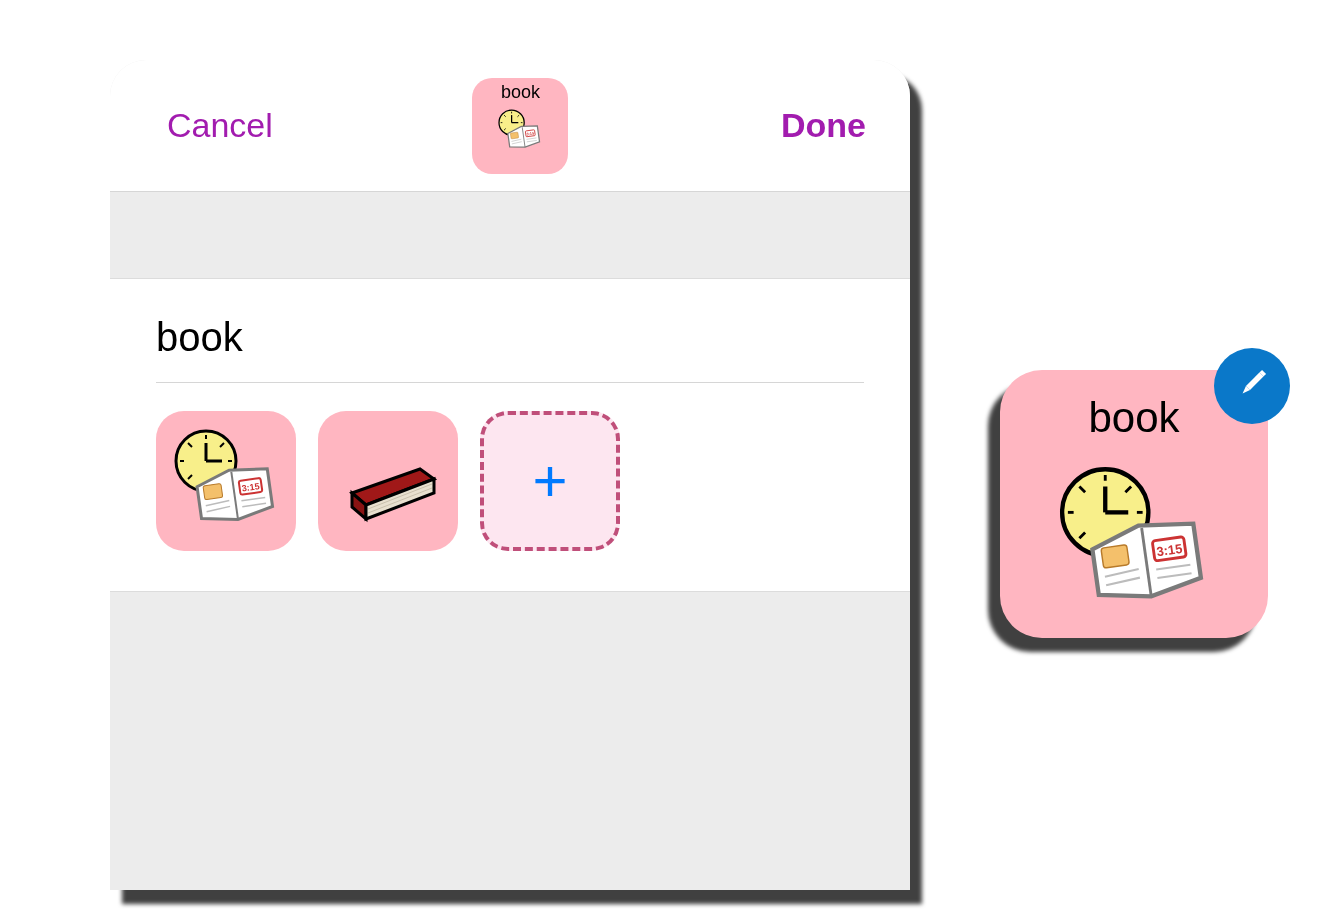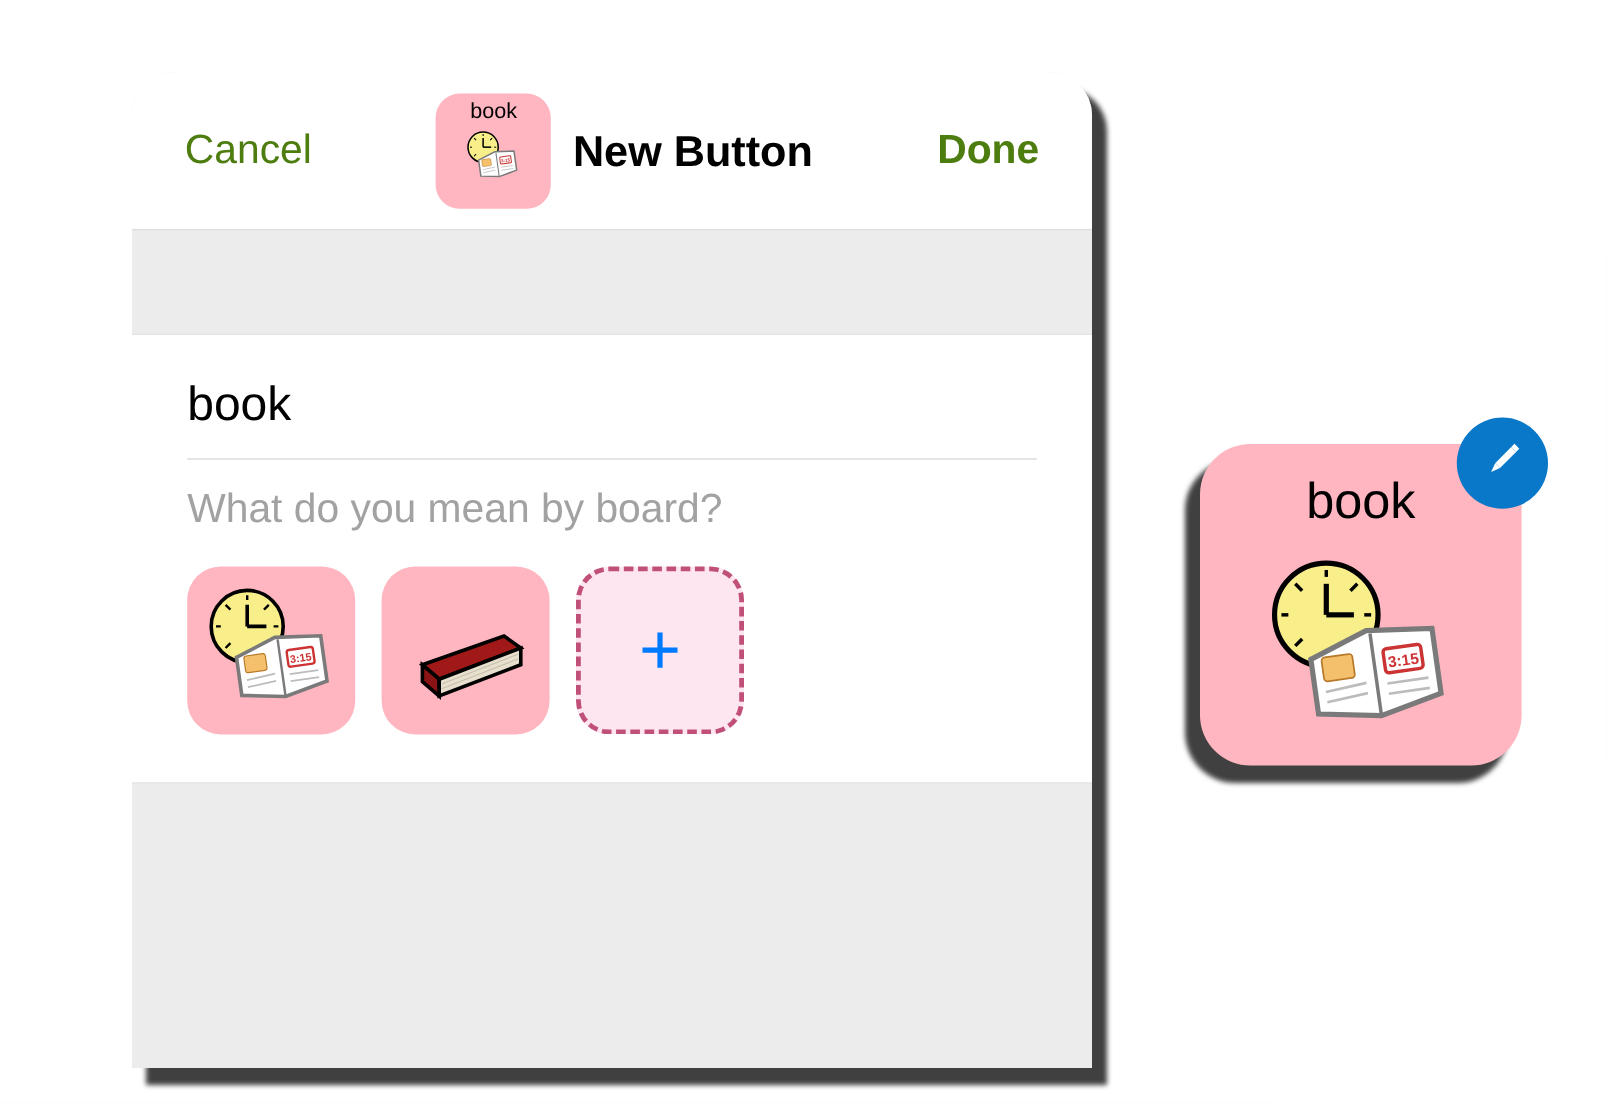--- a/index.html
+++ b/index.html
@@ -30,24 +30,25 @@
   .header {
     background: #fff;
     height: 132px;
     display: flex;
     align-items: center;
     justify-content: space-between;
     padding: 0 44px;
     border-bottom: 1px solid #d6d6d6;
   }
   .header .btn {
-    color: #4d7c0f;
+    color: #a21caf;
     font-size: 34px;
     font-weight: 400;
     cursor: pointer;
+    margin-left: 13px;
   }
   .header .center {
     display: flex;
     align-items: center;
     gap: 18px;
   }
   .header .title {
     font-size: 36px;
     font-weight: 700;
     color: #000;
@@ -221,30 +222,28 @@
 
     <div class="center">
       <div class="mini-tile">
         <div class="mini-label">book</div>
         <div class="mini-art">
           <svg class="art">
               <use href="#clock-book"></use>
             </svg>
         </div>
       </div>
-      <div class="title">New Button</div>
     </div>
 
     <div class="btn" style="font-weight:700">Done</div>
   </div>
 
   <div class="formarea">
     <input class="label-input" type="text" value="book" style="">
 
-    <div class="prompt">What do you mean by board?</div>
 
     <div class="tiles-row">
       <div class="tile pink">
         <span>
           <svg class="art">
               <use href="#clock-book"></use>
             </svg>
         </span>
       </div>
       <div class="tile pink">

